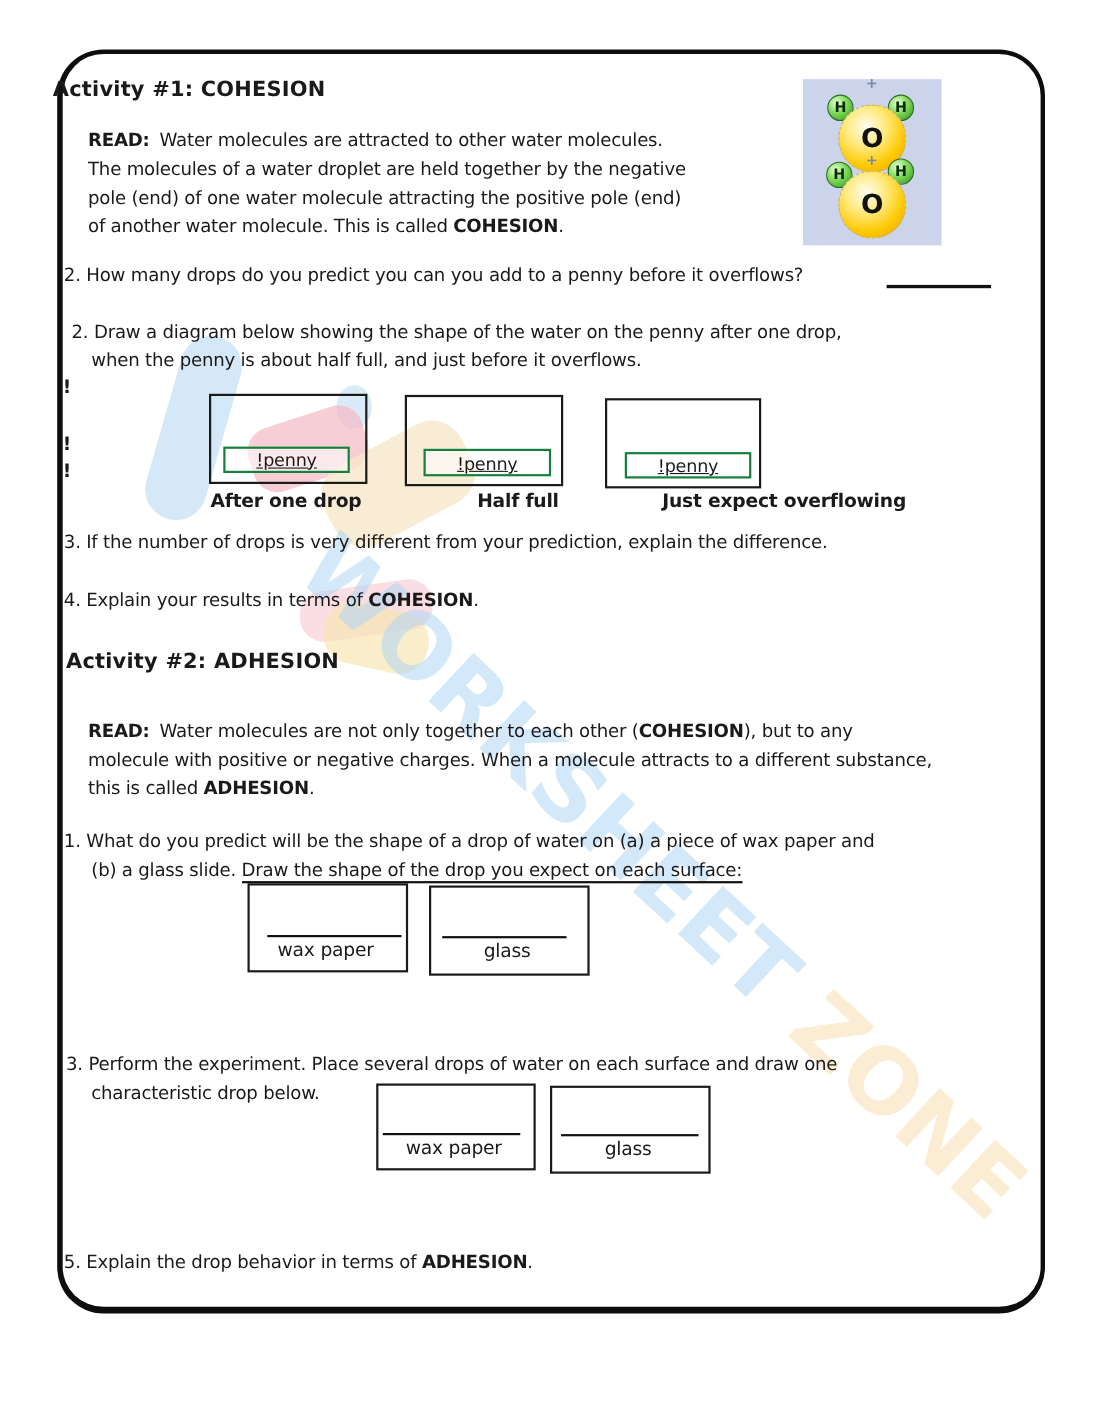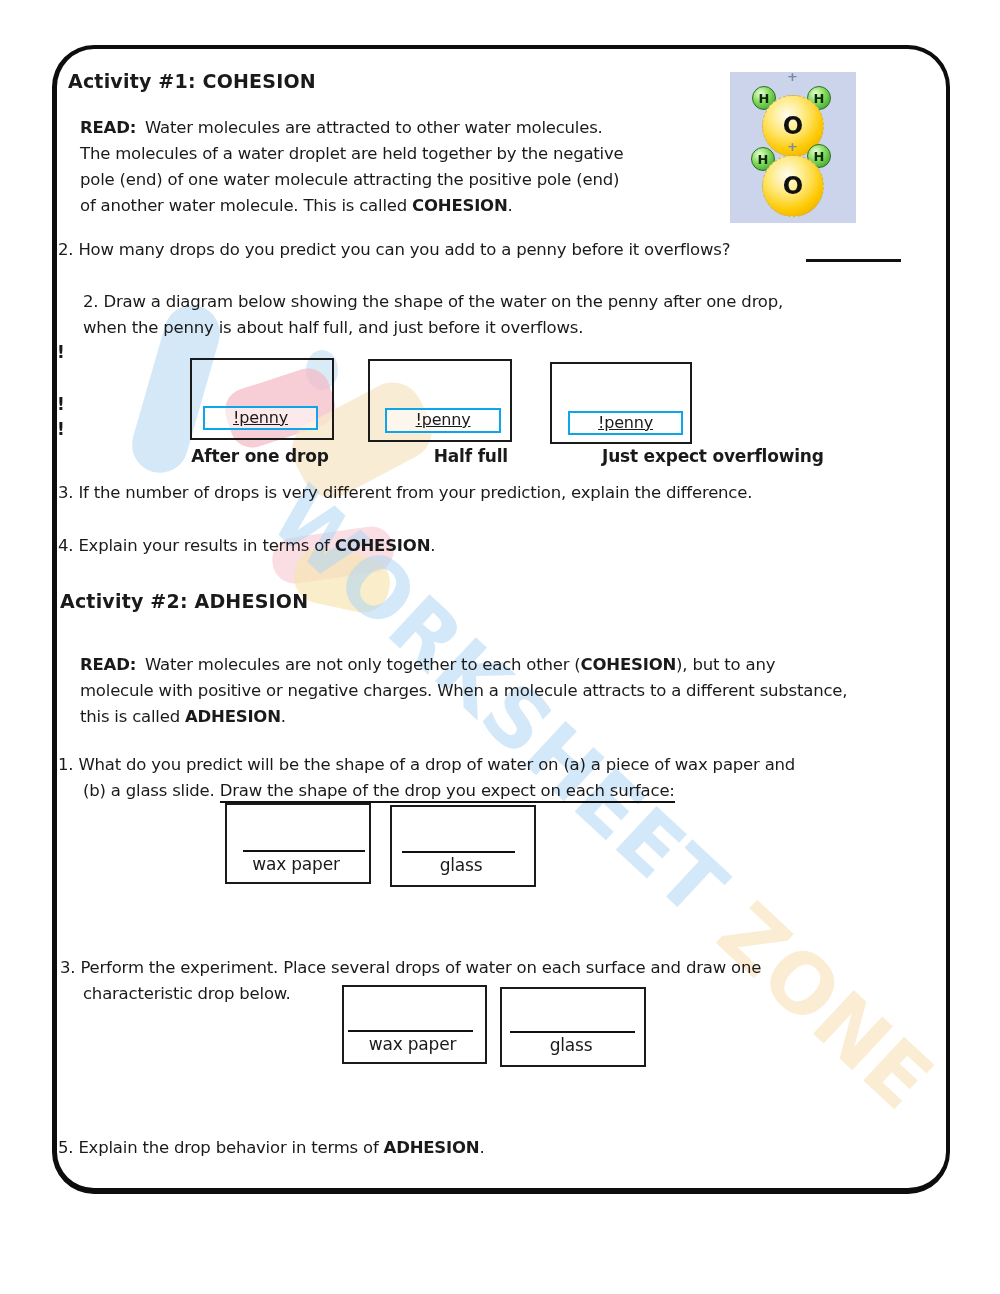--- a/index.html
+++ b/index.html
@@ -21,22 +21,22 @@
     position:absolute; left:52px; top:45px; width:889px; height:1139px;
     border:4px solid #0d0d0d; border-left-width:5px; border-bottom-width:6px;
     border-radius:42px; z-index:1; background:transparent;
   }
   .t{position:absolute; z-index:2; white-space:nowrap; font-size:16.5px; letter-spacing:-0.2px;}
   .h{font-weight:bold; font-size:19px; letter-spacing:0.2px;}
   .readlbl{font-weight:bold; margin-right:9px;}
   .cap{font-weight:bold; font-size:17px;}
   .bang{font-size:17px; font-weight:bold;}
   .drawbox{position:absolute; z-index:2; border:2px solid #1a1a1a; background:transparent;}
-  .pennybox{position:absolute; z-index:3; border:2px solid #0ea5e9; background:rgba(255,255,255,0.55);
-    display:flex; align-items:flex-start; justify-content:center;}
+  .pennybox{position:absolute; z-index:3; border:2px solid #15803d; background:rgba(255,255,255,0.55);
+    display:flex; align-items:flex-end; justify-content:center;}
   .pennytxt{font-size:16px; text-decoration:underline; letter-spacing:-0.2px;}
   .blank{position:absolute; z-index:2; border-bottom:3px solid #111;}
   .thinblank{position:absolute; z-index:3; border-bottom:2px solid #111;}
   .blabel{position:absolute; z-index:3; font-size:17px; text-align:center; letter-spacing:-0.2px;}
   .uline{border-bottom:2px solid #111; padding-bottom:1px;}
   
   #molecule{
     position:absolute; left:730px; top:72px; width:126px; height:151px;
     background:#ccd4ec; z-index:2;
   }
@@ -62,31 +62,31 @@
   <div class="blob" style="left:306px; top:350px; width:32px; height:40px; background:#bcdaf3; opacity:.55; border-radius:50%;"></div>
   <div class="blob" style="left:226px; top:378px; width:108px; height:60px; background:#f5b9c5; opacity:.7; border-radius:22px; transform:rotate(-18deg);"></div>
   <div class="blob" style="left:292px; top:400px; width:140px; height:80px; background:#f8e7c9; opacity:.8; border-radius:30px; transform:rotate(-28deg);"></div>
   <div class="blob" style="left:272px; top:532px; width:122px; height:46px; background:#f8ccd6; opacity:.65; border-radius:22px; transform:rotate(-8deg);"></div>
   <div class="blob" style="left:294px; top:552px; width:96px; height:56px; background:#f6e3ae; opacity:.65; border-radius:26px; transform:rotate(12deg);"></div>
 
   <div id="wm-text"><span style="color:#b0d7f5;">WORKSHEET</span><span style="color:#b0d7f5;">&nbsp;</span><span style="color:#f9dfb0;">ZONE</span></div>
 
   <div id="frame"></div>
 
-  <div class="t h" style="left:68px; top:70px;">Activity #1: COHESION</div>
+  <div class="t h" style="left:48px; top:70px;">Activity #1: COHESION</div>
 
   <div class="t" style="left:80px; top:118px;"><b class="readlbl">READ:</b><span>Water molecules are attracted to other water molecules.</span></div>
   <div class="t" style="left:80px; top:144px;">The molecules of a water droplet are held together by the negative</div>
   <div class="t" style="left:80px; top:170px;">pole (end) of one water molecule attracting the  positive pole (end)</div>
   <div class="t" style="left:80px; top:196px;"><span>of another water molecule. This is called </span><b>COHESION</b><span>.</span></div>
 
   <div class="t" style="left:58px; top:240px;">2. How many drops do you predict you can you add to a penny before it overflows?</div>
   <div class="blank" style="left:806px; top:240px; width:95px; height:19px;"></div>
 
-  <div class="t" style="left:72px; top:292px;padding-left:11px;">2.  Draw a diagram below showing the shape of the water on the penny after one drop,</div>
+  <div class="t" style="left:54px; top:292px;padding-left:11px;">2.  Draw a diagram below showing the shape of the water on the penny after one drop,</div>
   <div class="t" style="left:83px; top:318px;">when the penny is about half full, and just before it overflows.</div>
 
   <div class="t bang" style="left:57px; top:342px;">!</div>
   <div class="t bang" style="left:57px; top:394px;">!</div>
   <div class="t bang" style="left:57px; top:419px;">!</div>
 
   <div class="drawbox" style="left:190px; top:358px; width:140px; height:78px;"></div>
   <div class="pennybox" style="left:203px; top:406px; width:111px; height:20px;">
       <span class="pennytxt">!penny</span>
     </div>

